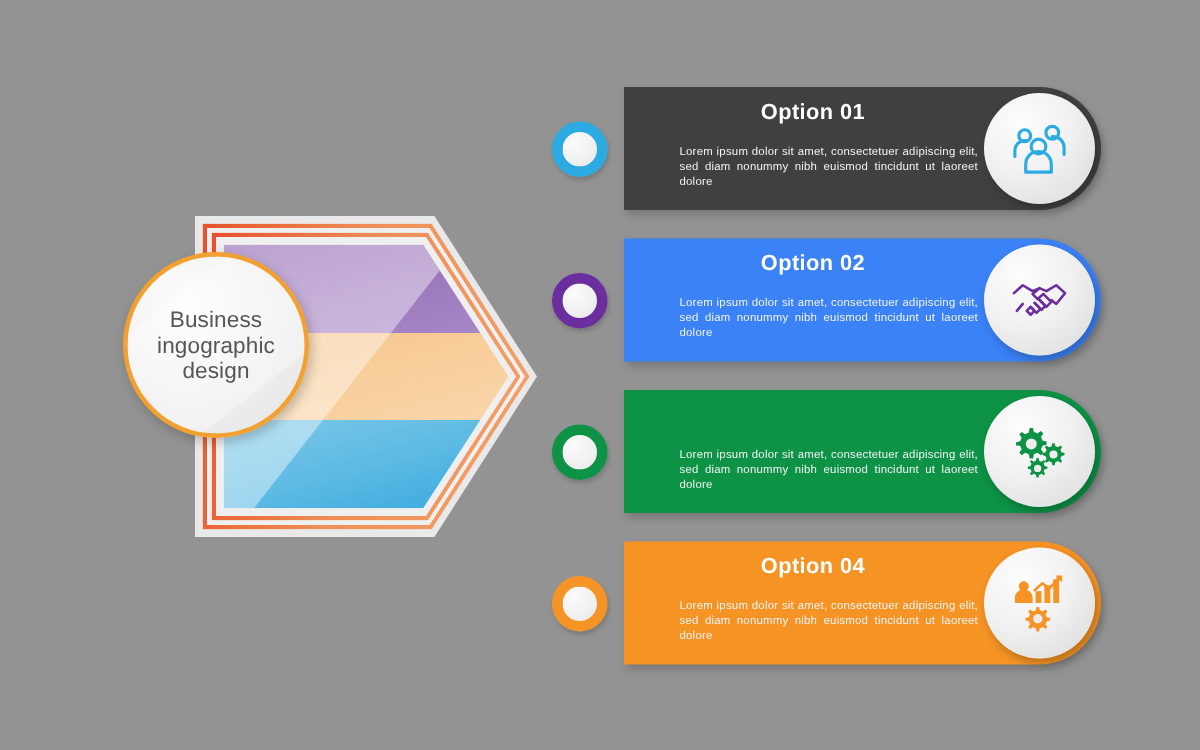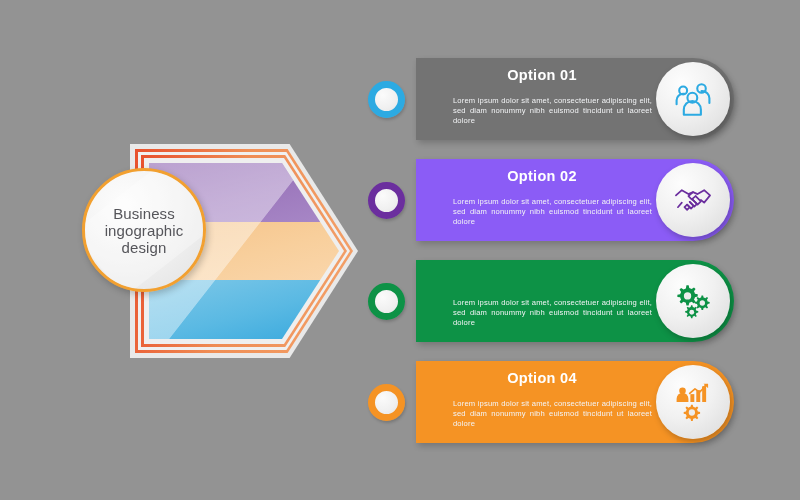--- a/index.html
+++ b/index.html
@@ -185,39 +185,39 @@
   </div>
   <div class="hex-shape hex-gloss"></div>
 
   <div id="center-circle">
     <div id="center-circle-label">Business ingographic design</div>
   </div>
 </div>
 
 <div class="option-row" id="option-row-0">
   <div class="marker" style="border-color:#2caae2;"></div>
-  <div class="card" style="background:#737373;">
+  <div class="card" style="background:#404040;">
     <div class="card-title">Option 01</div>
     <div class="card-body">Lorem ipsum dolor sit amet, consectetuer adipiscing elit, sed diam nonummy nibh euismod tincidunt ut laoreet dolore</div>
     <div class="icon-badge">
       <svg viewBox="0 0 64 64" fill="none" stroke="#2caae2" stroke-width="3.2" stroke-linejoin="round" stroke-linecap="round">
         <circle cx="17" cy="19" r="6"></circle>
         <path d="M7 40v-6a10 10 0 0 1 10-10h2"></path>
         <circle cx="45" cy="16" r="6.5"></circle>
         <path d="M57 38v-7a11 11 0 0 0-11-11h-1"></path>
         <circle cx="31" cy="30" r="7.5"></circle>
         <path d="M18 56v-8a13 13 0 0 1 13-13 13 13 0 0 1 13 13v8z"></path>
       </svg>
     </div>
   </div>
 </div>
 
 <div class="option-row" id="option-row-1">
   <div class="marker" style="border-color:#6b2e9e;"></div>
-  <div class="card" style="background:#8b5cf6;">
+  <div class="card" style="background:#3b82f6;">
     <div class="card-title">Option 02</div>
     <div class="card-body">Lorem ipsum dolor sit amet, consectetuer adipiscing elit, sed diam nonummy nibh euismod tincidunt ut laoreet dolore</div>
     <div class="icon-badge">
       <svg viewBox="0 0 64 64" fill="none" stroke="#6b2e9e" stroke-width="2.6" stroke-linejoin="round" stroke-linecap="round">
         <path d="M6 25l9-8 10 6 7-3 7 3 10-6 9 8-9 11-5-4"></path>
         <path d="M32 20l-7 6 5 5 6-5"></path>
         <path d="M36 26l8 8-5 5-8-8"></path>
         <path d="M31 31l7 7-4 4-7-7"></path>
         <path d="M27 35l6 6-4 4-6-6"></path>
         <path d="M23 39l4 4-4 4-4-4z"></path>

